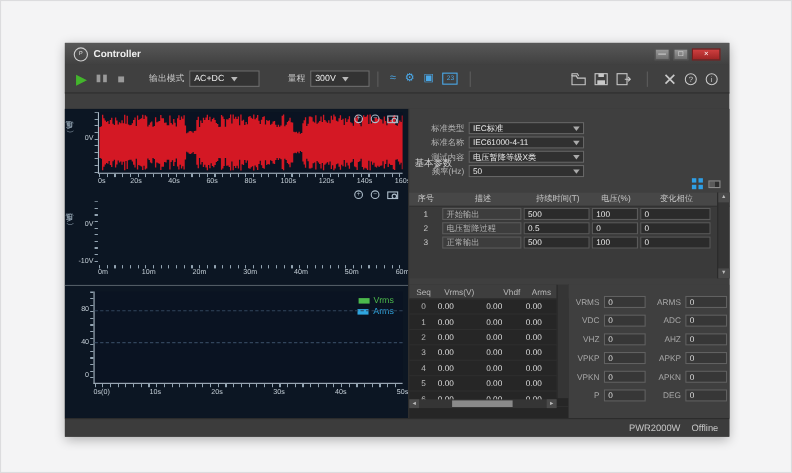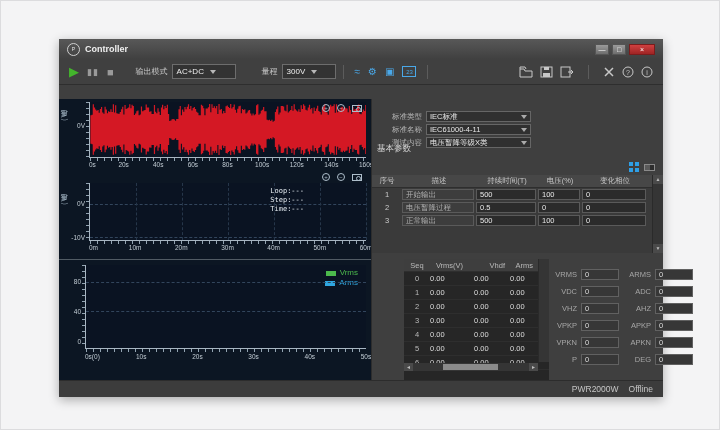--- a/index.html
+++ b/index.html
@@ -97,21 +97,21 @@
   .trow .num{flex:none;text-align:center;font-size:7.5px;color:#ccc;}
   .cell{flex:none;height:11px;box-sizing:border-box;border:1px solid #5a5a5a;background:#2b2b2b;
     color:#e8e8e8;font-size:7.5px;line-height:9px;padding:0 3px;margin-right:2px;overflow:hidden;white-space:nowrap;}
   .cell.desc{background:#3d3d3d;color:#b0b0b0;}
   .vscroll{position:absolute;right:0;top:0;width:11px;background:#353535;border-left:1px solid #2a2a2a;box-sizing:border-box;}
   .vscroll .sa{display:block;height:9px;font-size:5px;color:#bbb;text-align:center;line-height:9px;background:#4a4a4a;}
   .vscroll .thumb{height:16px;background:#6a6a6a;margin:1px;}
   .steps .vscroll{height:78px;}
   .steps .vscroll .sa.down{position:absolute;bottom:0;left:0;right:0;}
   
-  .bottom{position:absolute;left:0;top:160px;right:0;bottom:0;margin-left:32px;}
+  .bottom{position:absolute;left:0;top:160px;right:0;bottom:0;}
   .seq{position:absolute;left:0;top:0;width:145px;bottom:0;background:#262626;}
   .seq .thead{background:#3e3e3e;color:#b8b8b8;}
   .seq .srow{display:flex;height:13px;align-items:center;border-bottom:1px solid #2e2e2e;font-size:7.5px;}
   .seq .srow span{flex:none;}
   .seq .sq{text-align:center;color:#bbb;}
   .seq .sv{padding-right:5px;box-sizing:border-box;color:#ddd;overflow:hidden;}
   .seq .vscroll{height:103px;}
   .hscroll{position:absolute;left:0;top:104px;width:134px;height:8px;background:#353535;display:flex;align-items:center;}
   .hscroll .sa{width:9px;font-size:5px;color:#bbb;text-align:center;background:#4a4a4a;align-self:stretch;line-height:8px;}
   .hscroll .htrack{flex:1;position:relative;align-self:stretch;}
@@ -239,35 +239,20 @@
             </div>
         </div>
 
         <div class="chart c2">
           <span class="ylab">电压(V)</span>
           <div class="cicons" id="c2icons" style="right:9px;top:2px;">
               <span class="cico">+</span>
               <span class="cico">−</span>
               <span class="cam"></span>
             </div>
-          <div class="plot" id="c2plot">
-            <div class="annot" id="c2annot" style="right:62px;top:4px;">
-                <div>Loop:---</div>
-                <div>Step:---</div>
-                <div>Time:---</div>
-              </div>
-          <div class="gline" style="top: 36%;"></div>
-              <div class="gline" style="top: 94%;"></div>
-              <div class="gvline" style="left: 16.6667%;"></div>
-              <div class="gvline" style="left: 33.3333%;"></div>
-              <div class="gvline" style="left: 50%;"></div>
-              <div class="gvline" style="left: 66.6667%;"></div>
-              <div class="gvline" style="left: 83.3333%;"></div>
-              <div class="gvline" style="left: 100%;"></div>
-            </div>
           <div id="c2y">
               <span class="ytick" style="left: 4px; top: 28.88px;">0V</span>
               <span class="ytick" style="left: 4px; top: 62.52px;">-10V</span>
             </div>
           <div class="xminor" style="left:31px;right:5px;top:70px;"></div>
           <div class="yminor" style="left:27px;top:12px;height:58px;"></div>
           <div class="xticks" id="c2x" style="left:30px;right:5px;top:73px;">
               <span class="first" style="left: 0%;">0m</span>
               <span style="left: 16.6667%;">10m</span>
               <span style="left: 33.3333%;">20m</span>
@@ -328,20 +313,27 @@
                 <span class="arr"></span>
               </div>
             </div>
             <div class="prow">
               <span class="plabel">测试内容</span>
               <div class="pctl">
                 <span>电压暂降等级X类</span>
                 <span class="arr"></span>
               </div>
             </div>
+            <div class="prow">
+              <span class="plabel">频率(Hz)</span>
+              <div class="pctl">
+                <span>50</span>
+                <span class="arr"></span>
+              </div>
+            </div>
           </div>
 
         <div class="mini-toolbar">
           <span class="gridico"></span>
           <span class="panelico"></span>
         </div>
 
         <div class="steps" id="steps">
             <div class="thead">
               <span style="width: 30px;">序号</span>

